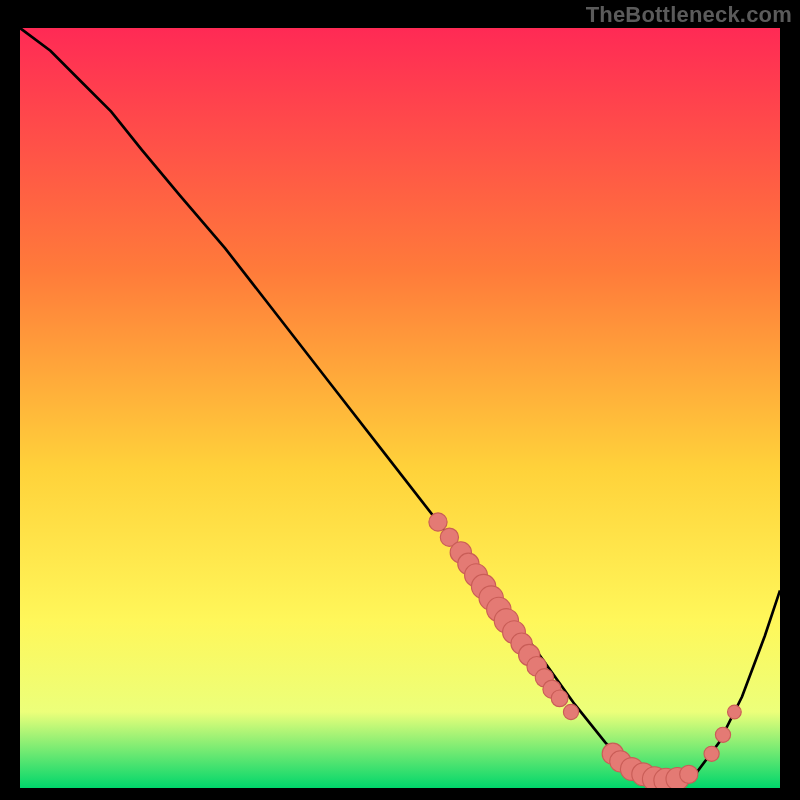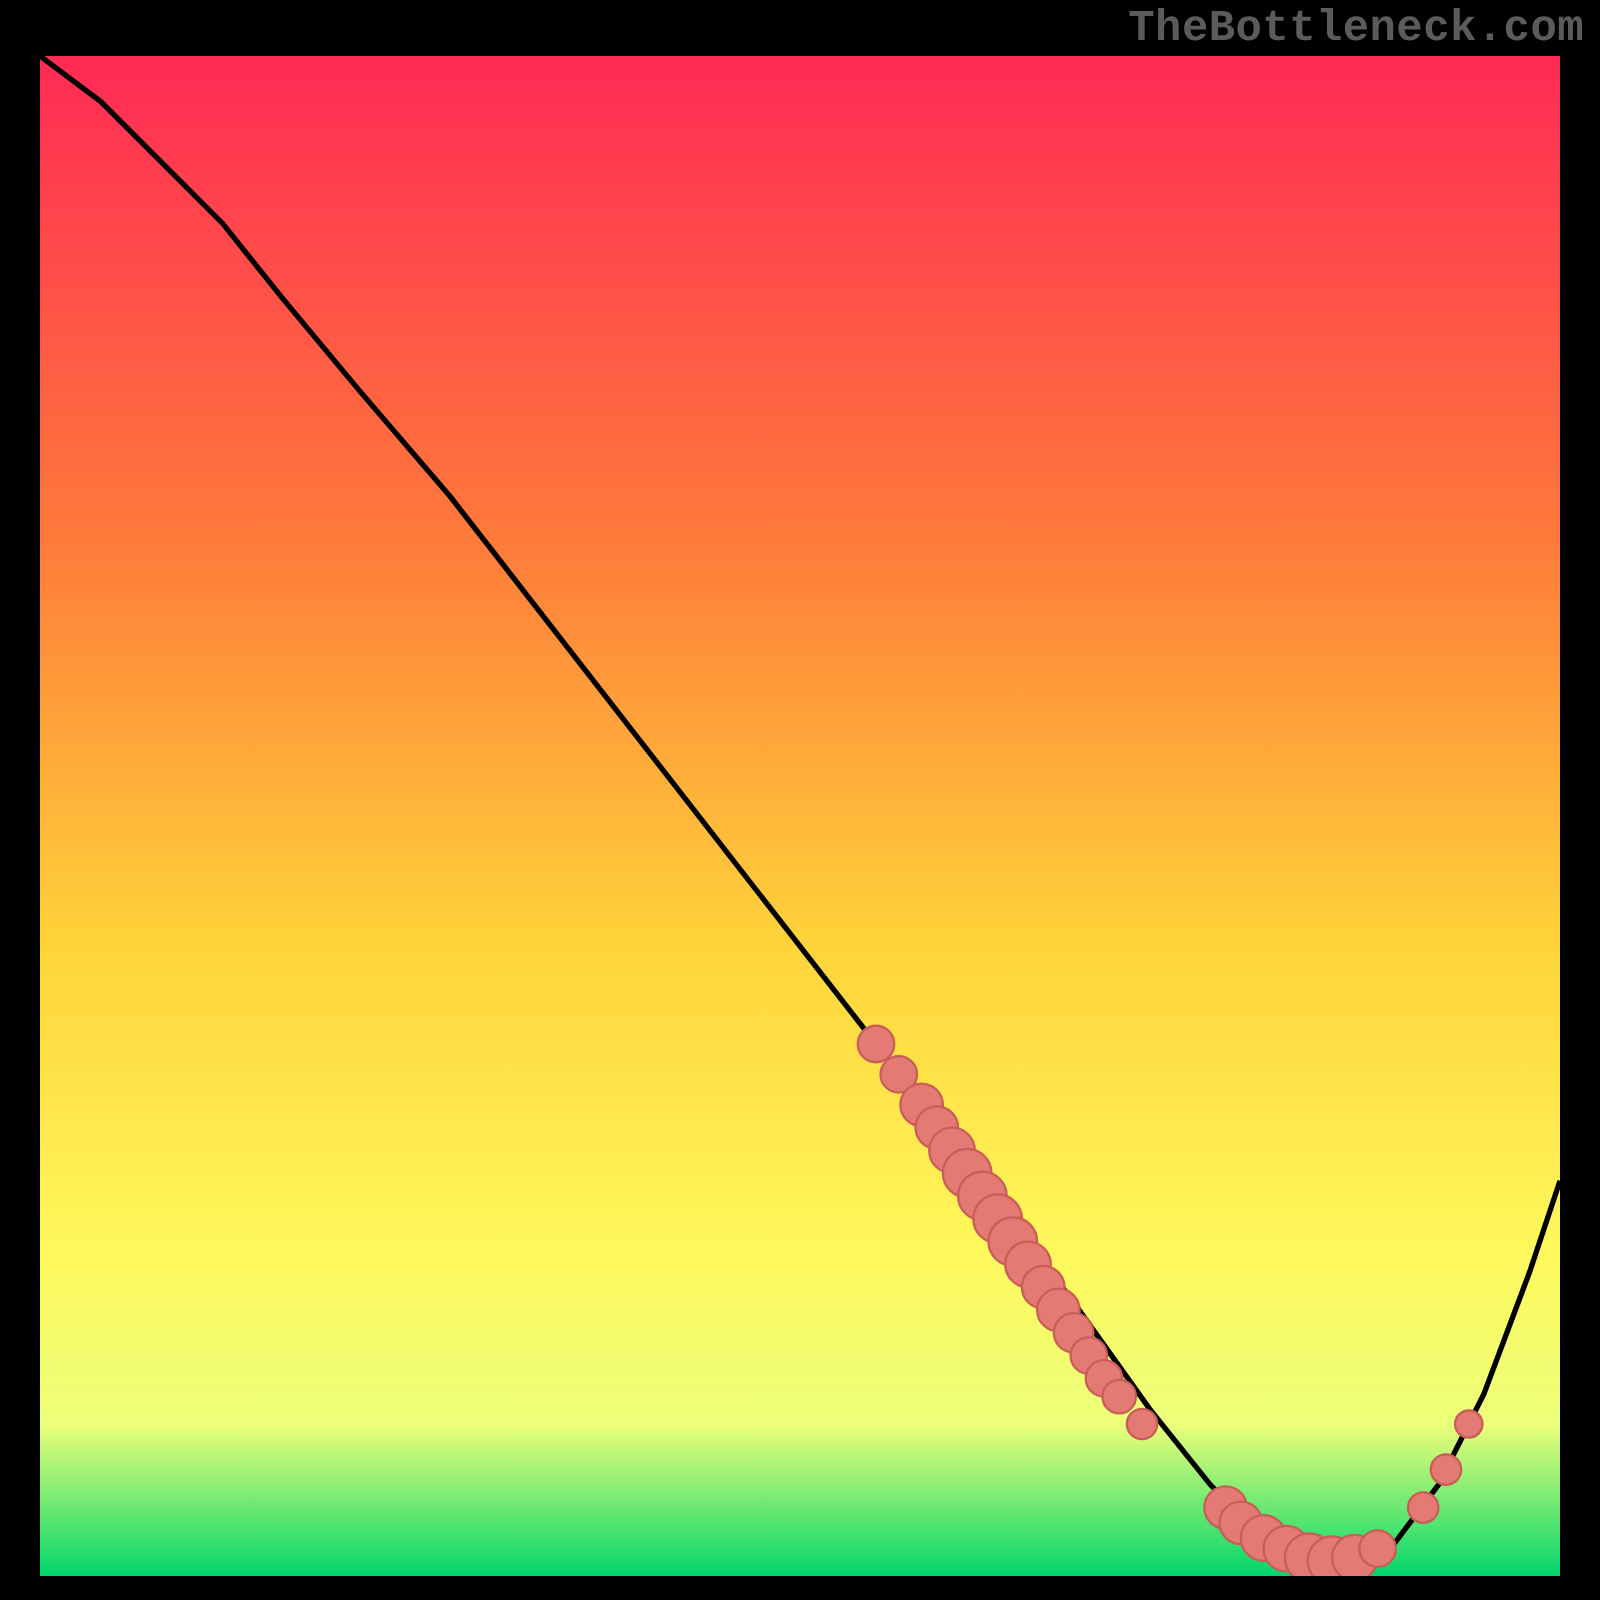--- a/index.html
+++ b/index.html
@@ -9,21 +9,20 @@
     width: 800px;
     height: 800px;
     overflow: hidden;
     font-family: Arial, Helvetica, sans-serif;
   }
   .stage {
     position: relative;
     width: 800px;
     height: 764px;
     background: #000;
-    font-family: Liberation Mono, monospace;
   }
   .watermark {
     position: absolute;
     top: 2px;
     right: 8px;
     color: #5b5b5b;
     font-size: 22px;
     font-weight: 600;
     letter-spacing: 0.2px;
     user-select: none;

